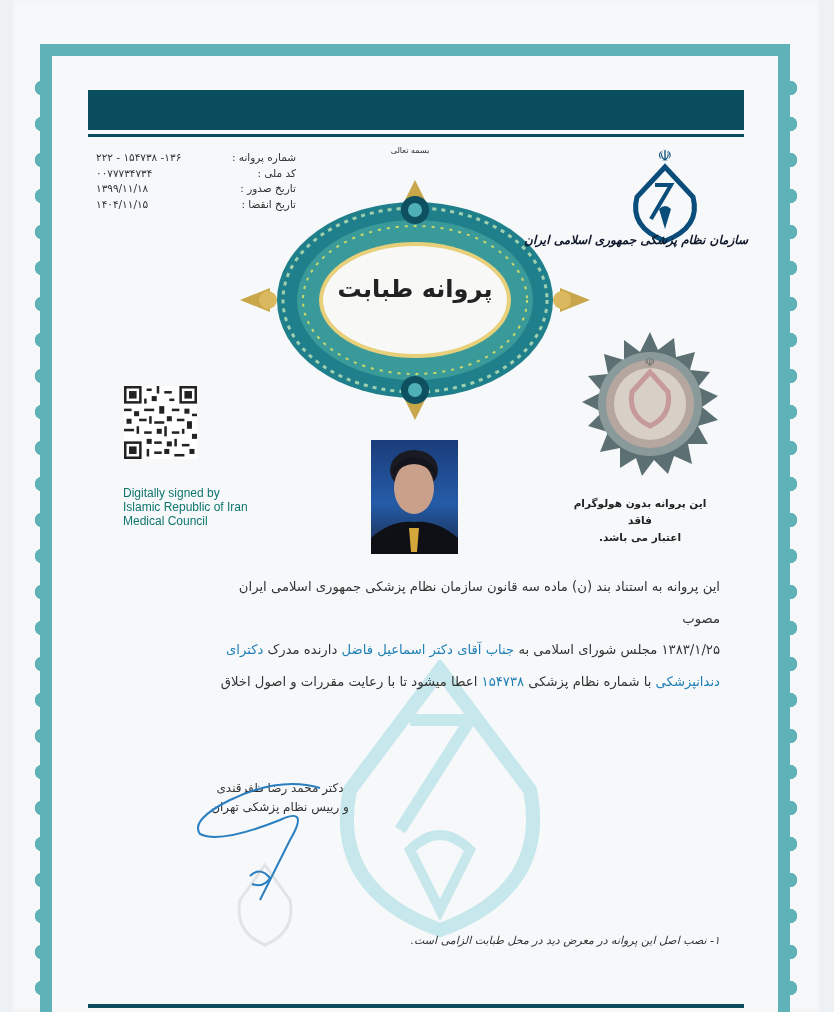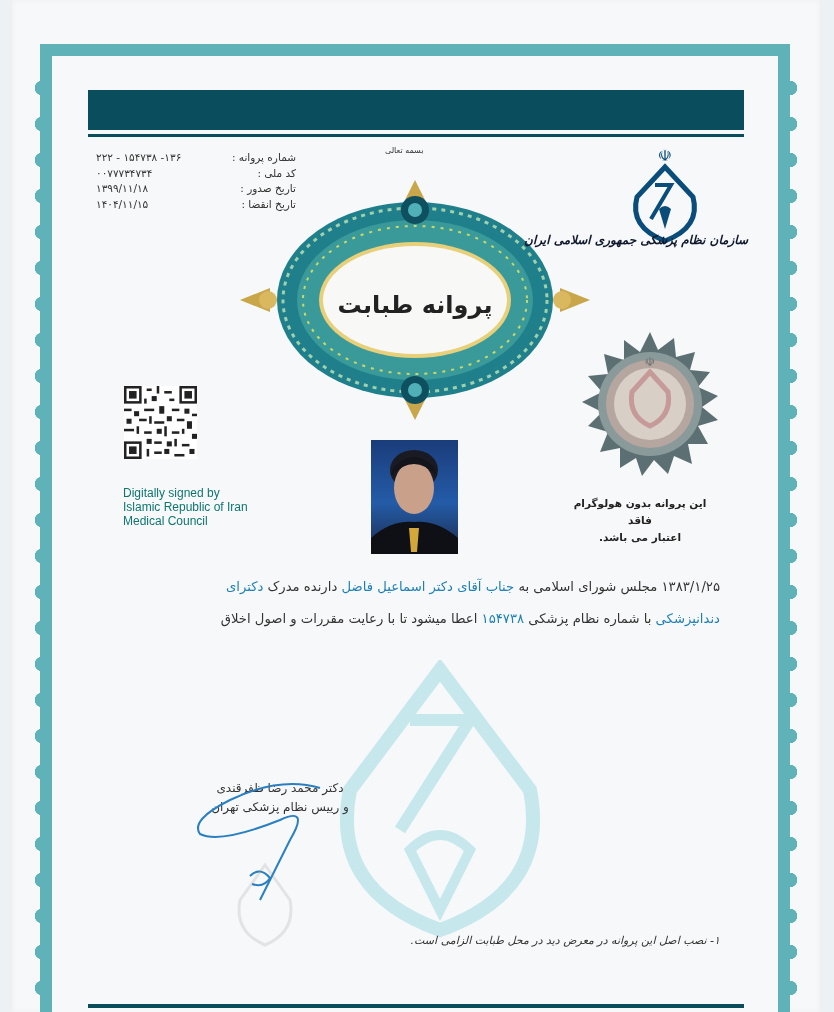--- a/index.html
+++ b/index.html
@@ -58,29 +58,29 @@
     background:#0a4d5c;
   }
   .info-block {
     position:absolute; left:96px; top:150px; width:200px;
     font-size:10.5px; color:#333; line-height:15.5px;
   }
   .info-row { display:flex; justify-content:space-between; direction:ltr; }
   .info-row .lbl { direction:rtl; text-align:right; }
   .info-row .val { letter-spacing:0.5px; }
   .besmellah {
-    position:absolute; left:385px; top:146px; width:50px; text-align:left;
+    position:absolute; left:385px; top:146px; width:50px; text-align:center;
     font-size:8px; color:#333;
   }
   
   .medallion {
     position:absolute; left:240px; top:180px; width:350px; height:240px;
   }
   .medallion-title {
-    position:absolute; left:240px; top:291px; width:350px; text-align:center;
+    position:absolute; left:240px; top:275px; width:350px; text-align:center;
     font-size:24px; font-weight:bold; color:#222; direction:rtl;
   }
   .logo {
     position:absolute; left:585px; top:145px; width:160px; height:120px;
   }
   .logo-text {
     position:absolute; left:578px; top:233px; width:170px; text-align:center;
     font-family:"DejaVu Serif", serif; font-size:12px; font-style:italic;
     font-weight:bold; color:#0f172a; direction:rtl; white-space:nowrap;
   }
@@ -274,20 +274,21 @@
   </svg>
 </div>
 
 <svg class="watermark" viewBox="0 0 220 280">
   <path d="M110 10 L200 130 Q220 230 110 270 Q0 230 20 130 Z" fill="none" stroke="#6fcad0" stroke-width="14"></path>
   <path d="M80 60 L140 60 L70 170" fill="none" stroke="#6fcad0" stroke-width="12"></path>
   <path d="M80 190 Q110 160 140 190 L110 250 Z" fill="none" stroke="#6fcad0" stroke-width="10"></path>
 </svg>
 
 <div class="body-text">
+  <div><span>این پروانه به استناد بند (ن) ماده سه قانون سازمان نظام پزشکی جمهوری اسلامی ایران مصوب</span></div>
   <div><span>۱۳۸۳/۱/۲۵</span><span> مجلس شورای اسلامی به </span><span class="hl">جناب آقای دکتر اسماعیل فاضل</span><span> دارنده مدرک </span><span class="hl">دکترای</span></div>
   <div><span class="hl">دندانپزشکی</span><span> با شماره نظام پزشکی </span><span class="hl">۱۵۴۷۳۸</span><span> اعطا میشود تا با رعایت مقررات و اصول اخلاق</span></div>
 </div>
 
 <div class="signature-block">
   <div>دکتر محمد رضا ظفرقندی</div>
   <div>و رییس نظام پزشکی تهران</div>
 </div>
 <svg class="signature-scribble" viewBox="0 0 140 130">
   <path d="M130 8 Q90 -4 40 20 Q0 40 10 54 Q30 64 90 40 Q120 26 100 60 Q80 100 70 120" fill="none" stroke="#2a7fc0" stroke-width="2"></path>

